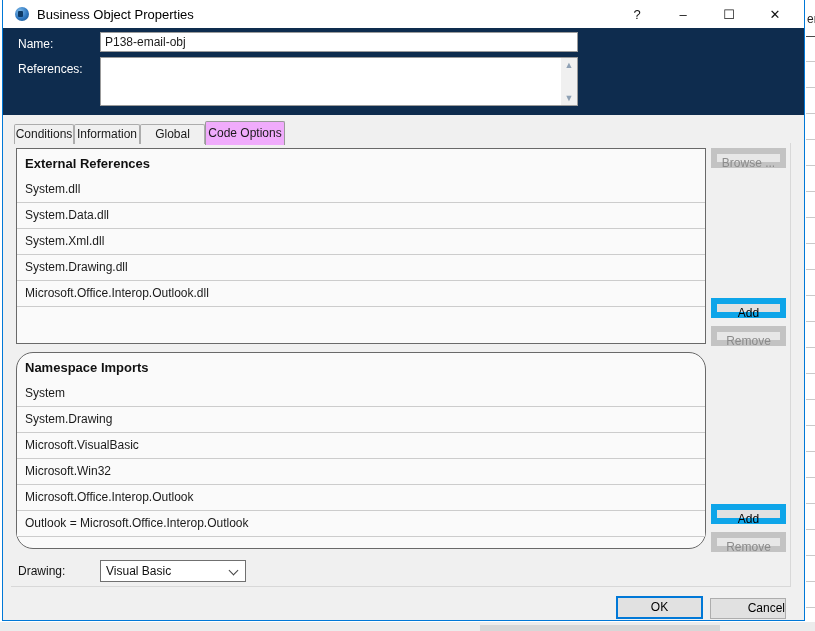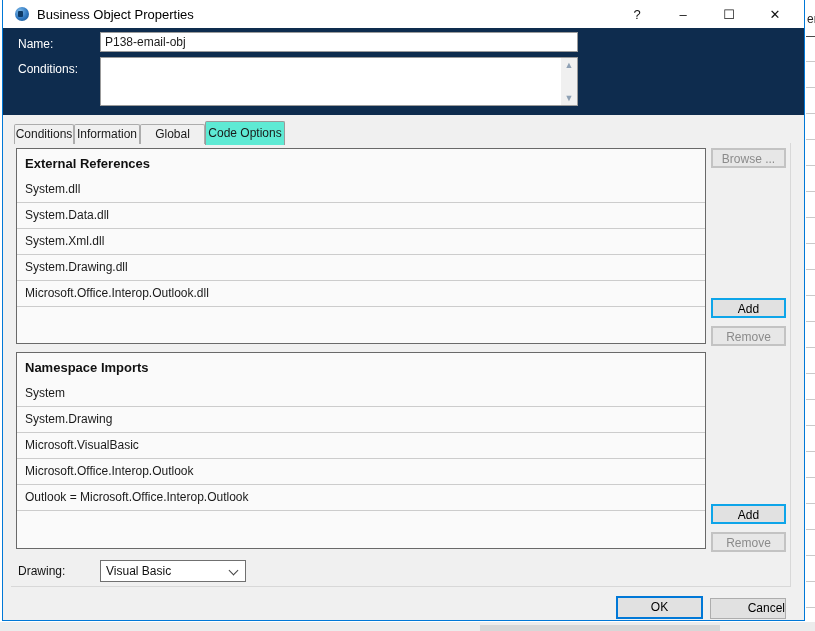--- a/index.html
+++ b/index.html
@@ -42,34 +42,34 @@
   .desc-box { position:absolute; left:97px; top:29px; width:478px; height:49px; background:#fff;
               border:1px solid #9b9b9b; }
   .desc-scroll { position:absolute; right:0; top:0; width:16px; height:100%; background:#f0f0f0;
                  display:flex; flex-direction:column; justify-content:space-between; align-items:center; }
   .scroll-arrow { font-size:9px; color:#8ea0b4; height:14px; line-height:14px; }
 
   
   .tab { position:absolute; height:20px; top:124px; background:#f0f0f0; border:1px solid #acacac;
          border-bottom:none; border-radius:2px 2px 0 0; text-align:center; line-height:19px;
          font-size:12px; color:#1a1a1a; }
-  .tab.active { top:121px; height:24px; background:#5eead4; border-color:#9a9a9a; line-height:22px; z-index:3; }
+  .tab.active { top:121px; height:24px; background:#f0abfc; border-color:#9a9a9a; line-height:22px; z-index:3; }
   .tab-page { position:absolute; left:8px; top:143px; width:780px; height:444px;
               border-right:1px solid #d8d8d8; border-bottom:1px solid #d8d8d8; background:transparent; }
 
   
   .grid { position:absolute; left:13px; width:690px; background:#fafafa; border:1px solid #696969; }
   .grid-header { height:28px; line-height:30px; padding-left:8px; font-size:13px; color:#111;font-weight:bold; }
   .grid-row { height:26px; line-height:25px; padding-left:8px; border-bottom:1px solid #cccccc;
               font-size:12px; color:#1a1a1a; background:#fafafa; }
   .grid-ext { top:148px; height:196px; }
-  .grid-ns  { top:352px; height:197px; }
+  .grid-ns  { top:352px; height:197px;border-radius:17px; }
 
   
-  .btn { position:absolute; width:75px; height:20px; background:#e1e1e1; border:2px solid #0ea5e9;
+  .btn { position:absolute; width:75px; height:20px; background:#e1e1e1; border:6px solid #0ea5e9;
          font-size:12px; color:#000; text-align:center; line-height:18px; }
   .btn.disabled { background:#e7e7e7; border-color:#c3c3c3; color:#8b8b8b; }
   .btn-browse { left:708px; top:148px; }
   .btn-add1   { left:708px; top:298px; }
   .btn-rem1   { left:708px; top:326px; }
   .btn-add2   { left:708px; top:504px; }
   .btn-rem2   { left:708px; top:532px; }
 
   
   .lbl-lang { position:absolute; left:15px; top:564px; font-size:12px; color:#111; }
@@ -106,21 +106,21 @@
         <div class="win-btn">?</div>
         <div class="win-btn">–</div>
         <div class="win-btn">☐</div>
         <div class="win-btn">✕</div>
       </div>
     </div>
 
     <div class="navy">
       <label class="lbl-name">Name:</label>
       <input class="name-input" value="P138-email-obj" style="">
-      <label class="lbl-desc">Conditions:</label>
+      <label class="lbl-desc">References:</label>
       <div class="desc-box">
         <div class="desc-scroll">
           <span class="scroll-arrow">▲</span>
           <span class="scroll-arrow">▼</span>
         </div>
       </div>
     </div>
 
     <div class="tab" style="left:11px; width:60px;">Conditions</div>
     <div class="tab" style="left:71px; width:66px;">Information</div>
@@ -138,20 +138,21 @@
           <div class="grid-row">Microsoft.Office.Interop.Outlook.dll</div>
         </div>
     </div>
 
     <div class="grid grid-ns">
       <div class="grid-header">Namespace Imports</div>
       <div>
           <div class="grid-row">System</div>
           <div class="grid-row">System.Drawing</div>
           <div class="grid-row">Microsoft.VisualBasic</div>
+          <div class="grid-row">Microsoft.Win32</div>
           <div class="grid-row">Microsoft.Office.Interop.Outlook</div>
           <div class="grid-row">Outlook = Microsoft.Office.Interop.Outlook</div>
         </div>
     </div>
 
     <div class="btn disabled btn-browse">Browse ...</div>
     <div class="btn btn-add1">Add</div>
     <div class="btn disabled btn-rem1">Remove</div>
     <div class="btn btn-add2">Add</div>
     <div class="btn disabled btn-rem2">Remove</div>

